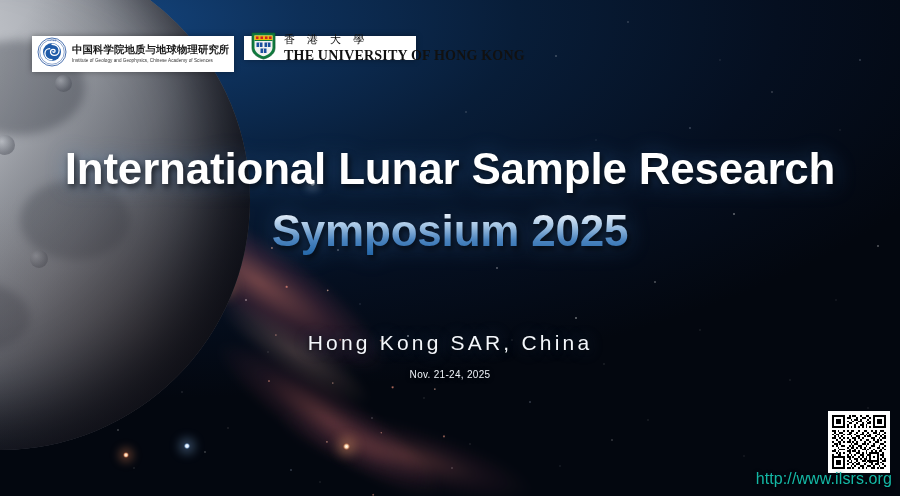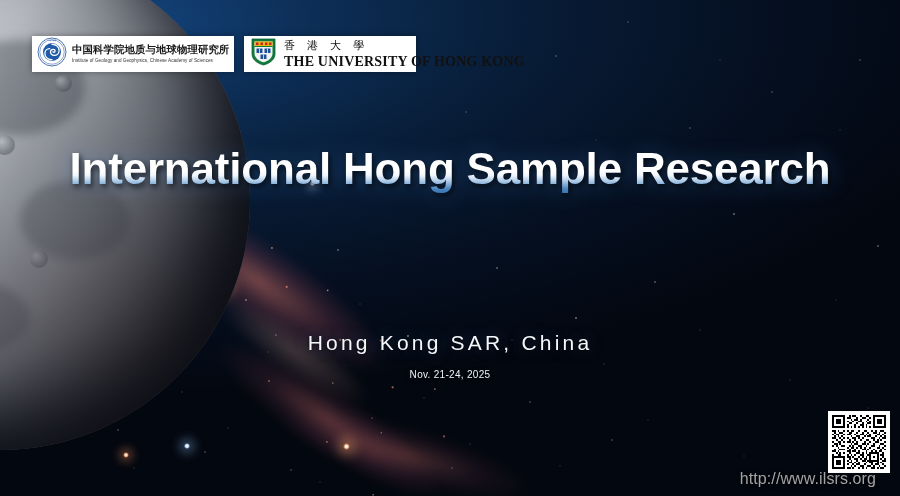--- a/index.html
+++ b/index.html
@@ -188,21 +188,21 @@
   .crater{ position:absolute; border-radius:50%; }
   .mare{ position:absolute; border-radius:50%; filter:blur(5px); }
 
   
   .logo-bar{ position:absolute; left:18px; top:36px; display:flex; gap:10px;padding-left:14px; }
   .logo-box{
     background:#fff; display:flex; align-items:center;
     box-shadow:0 0 6px rgba(0,0,0,.35);
   }
   .logo-igg{ width:202px; height:36px; padding:2px 5px; gap:5px; }
-  .logo-hku{ width:172px; height:36px; padding:2px 6px; gap:7px; }
+  .logo-hku{ width:172px; height:24px; padding:2px 6px; gap:7px; }
   .logo-text-cn{ font-weight:bold; color:#1a1a1a; line-height:1.05; white-space:nowrap; }
   .igg-cn{ font-size:10.4px; letter-spacing:.1px; }
   .igg-en{ font-size:4.6px; color:#333; letter-spacing:.04px; white-space:nowrap; margin-top:1.5px; }
   .hku-cn{ font-size:11px; letter-spacing:4.5px; color:#111; }
   .hku-en{ font-family:"Liberation Serif", serif; font-size:14px; font-weight:bold; color:#111; letter-spacing:.2px; margin-top:1px; white-space:nowrap; }
 
   
   .headline{
     position:absolute; left:0; right:0; top:138px;
     text-align:center;
@@ -230,22 +230,22 @@
     position:absolute; left:0; right:0; top:369px;
     text-align:center; color:#eef3f9;
     font-size:10px; letter-spacing:.3px; font-weight:400;
     text-shadow:0 1px 4px rgba(0,0,0,.85);
   }
 
   
   .qr{ position:absolute; left:828px; top:411px; width:62px; height:62px; background:#fff; padding:4px; }
   .qr svg{ display:block; width:100%; height:100%; }
   .url{
-    position:absolute; right:24px; top:470px;
-    color:#a3a3a3; font-size:16px; letter-spacing:.1px;
+    position:absolute; right:8px; top:470px;
+    color:#14b8a6; font-size:16px; letter-spacing:.1px;
     text-shadow:0 1px 4px rgba(0,0,0,.9);
   }
 </style>
 </head>
 <body>
 
 <div id="poster">
 
   <div class="sky-base"></div>
   <div class="stars"></div>
@@ -330,21 +330,22 @@
       </span>
       <span style="display:flex;flex-direction:column;justify-content:center;">
         <span class="hku-cn">香 港 大 學</span>
         <span class="hku-en">THE UNIVERSITY OF HONG KONG</span>
       </span>
     </div>
 
   </div>
 
   <h1 class="headline">
-    <span>International Hong Sample Research</span>
+    <span>International Lunar Sample Research</span>
+    <span class="l2">Symposium 2025</span>
   </h1>
 
   <div class="location">Hong Kong SAR, China</div>
   <div class="eventdate">Nov. 21-24, 2025</div>
 
   <div class="qr">
     <svg viewBox="0 0 29 29" shape-rendering="crispEdges" aria-hidden="true">
       <rect width="29" height="29" fill="#fff"></rect>
       <g fill="#000">
 

